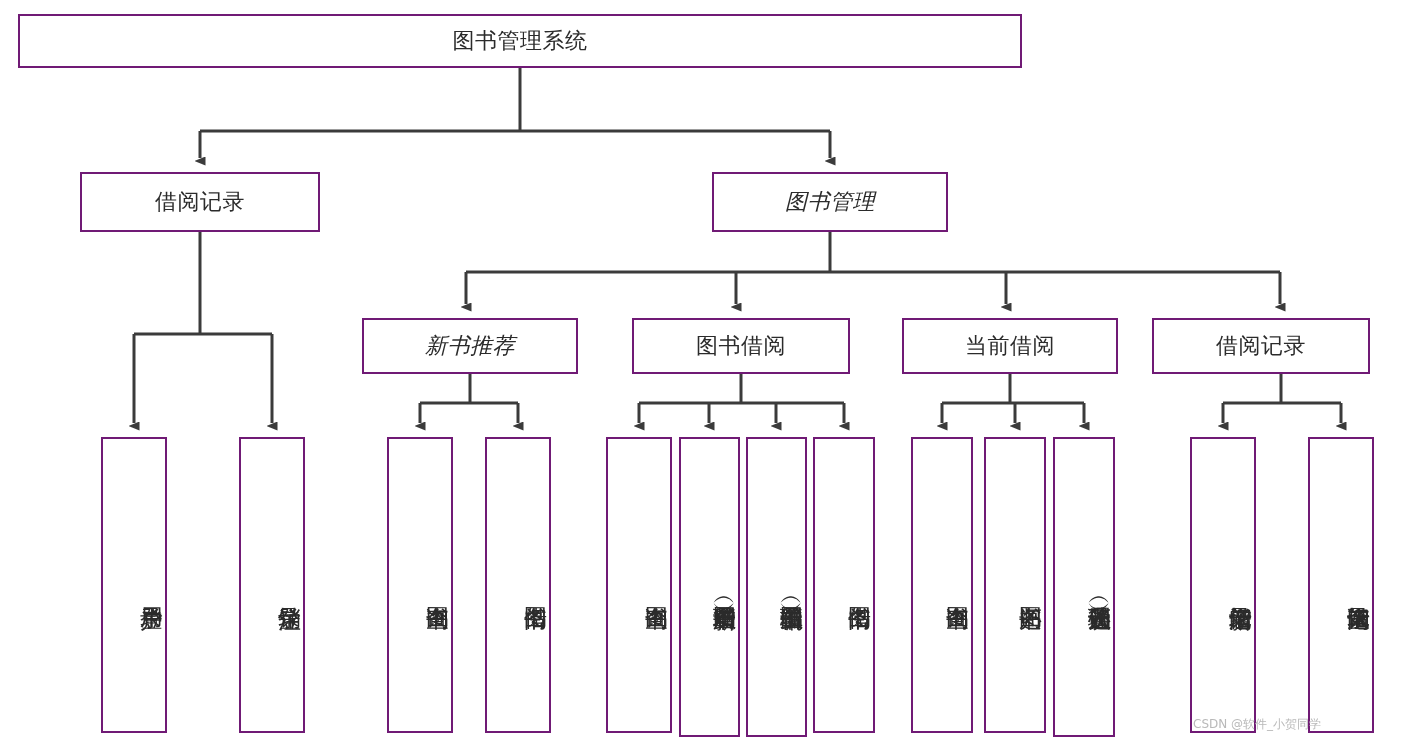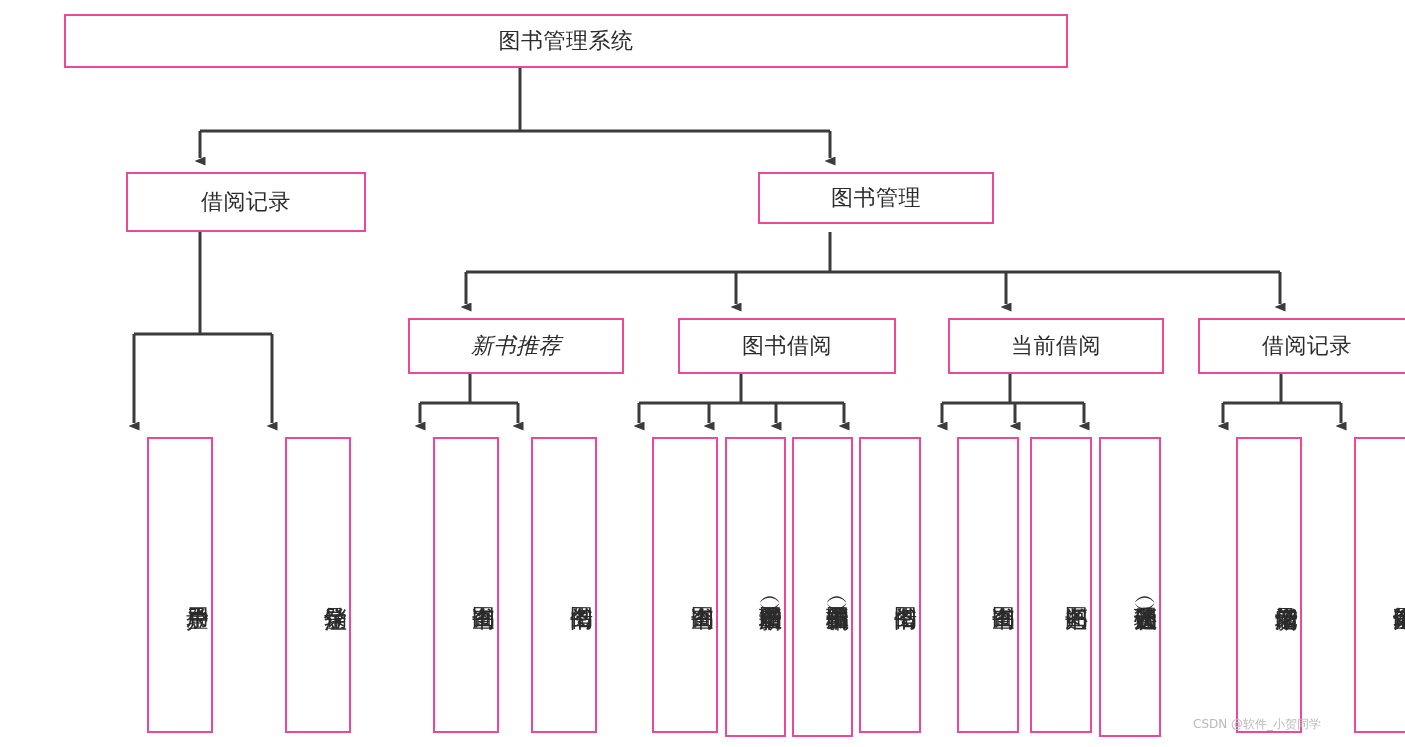--- a/index.html
+++ b/index.html
@@ -21,27 +21,26 @@
     position: absolute;
     left: 0;
     top: 0;
     width: 1405px;
     height: 747px;
     pointer-events: none;
   }
   .node {
     position: absolute;
     box-sizing: border-box;
-    border: 2px solid #ec4899;
+    border: 2px solid #701a75;
     background: #ffffff;
     display: flex;
     align-items: center;
     justify-content: center;
     color: #2b2b2b;
-    margin-left: 46px;
   }
   .node.horiz {
     font-size: 22px;
     letter-spacing: 0.5px;
   }
   .node.vert {
     writing-mode: vertical-rl;
     text-orientation: upright;
     font-size: 23px;
     line-height: 1.18;
@@ -125,21 +124,21 @@
     </g>
   </svg>
 
   <div class="node horiz" style="left:18px; top:14px; width:1004px; height:54px;">
     <span class="label">图书管理系统</span>
   </div>
 
   <div class="node horiz" style="left:80px; top:172px; width:240px; height:60px;">
     <span class="label">借阅记录</span>
   </div>
-  <div class="node horiz" style="left:712px; top:172px; width:236px; height:52px;">
+  <div class="node horiz" style="left:712px; top:172px; width:236px; height:60px;font-style:italic;">
     <span class="label">图书管理</span>
   </div>
 
   <div class="node horiz" style="left:362px; top:318px; width:216px; height:56px;font-style:italic;">
     <span class="label">新书推荐</span>
   </div>
   <div class="node horiz" style="left:632px; top:318px; width:218px; height:56px;">
     <span class="label">图书借阅</span>
   </div>
   <div class="node horiz" style="left:902px; top:318px; width:216px; height:56px;">

